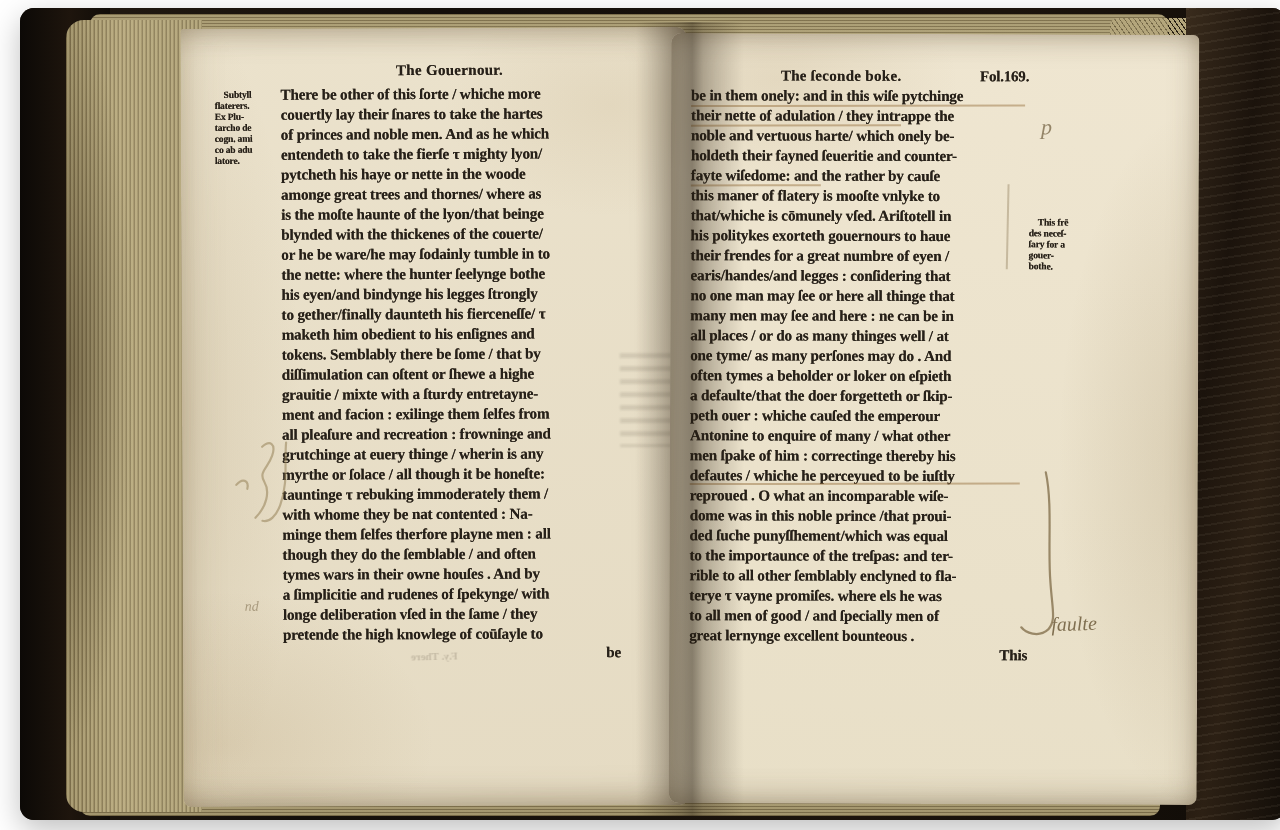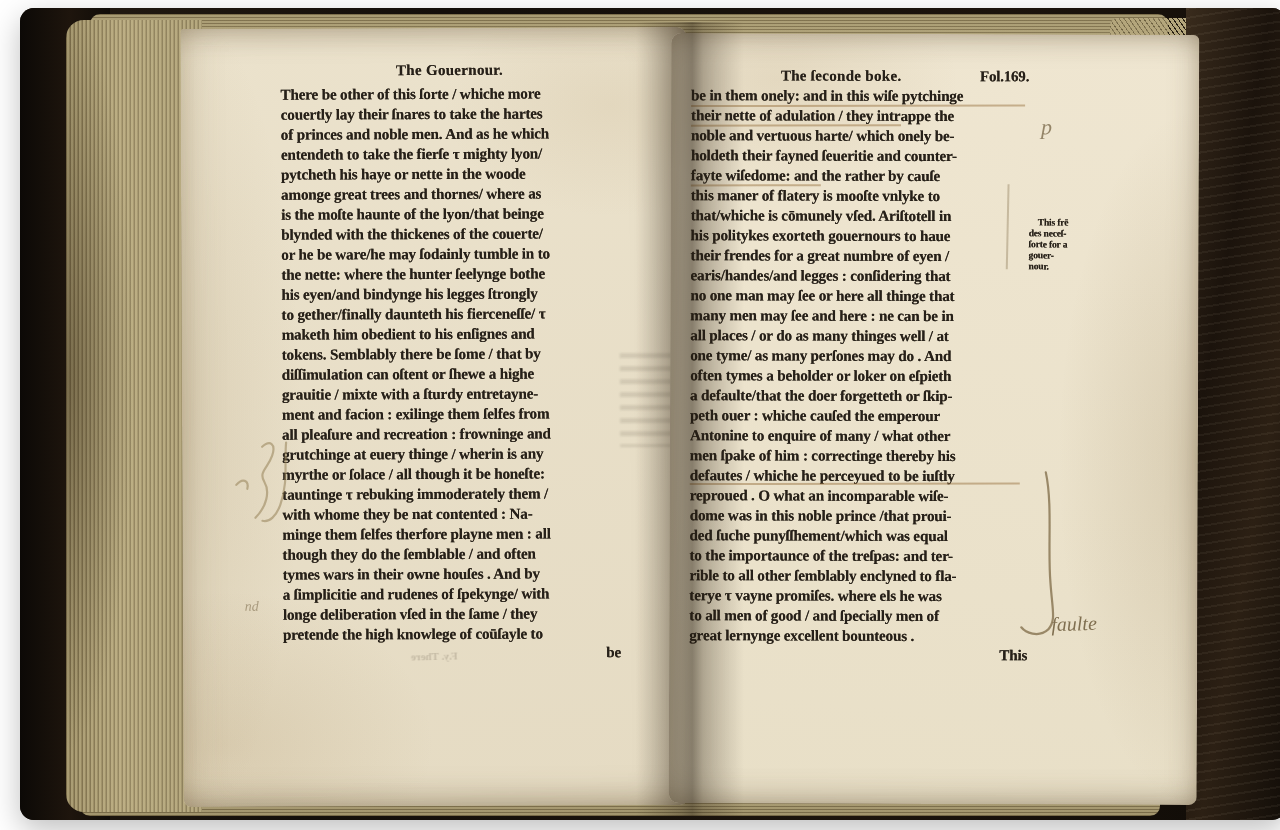--- a/index.html
+++ b/index.html
@@ -87,20 +87,29 @@
   <div class="cover-left"></div>
   <div class="edges-top edges"></div>
   <div class="edges-bottom edges"></div>
   <div class="edges-left edges"></div>
   <div class="edges-topright edges"></div>
   <div class="cover-right"></div>
 
   <div class="page page-left">
     <div class="running-head bl" style="left:100px;top:34px;width:338px;">The Gouernour.</div>
 
+    <div class="margin-note bl" style="left:34px;top:60px;width:66px;">
+        <div class="line">Subtyll</div>
+        <div class="line">flaterers.</div>
+        <div class="line">Ex Plu-</div>
+        <div class="line">tarcho de</div>
+        <div class="line">cogn. ami</div>
+        <div class="line">co ab adu</div>
+        <div class="line">latore.</div>
+      </div>
 
     <div class="text-block bl" style="left:100px;top:56px;width:338px;">
         <div class="line">There be other of this ſorte / whiche more</div>
         <div class="line">couertly lay their ſnares to take the hartes</div>
         <div class="line">of princes and noble men. And as he which</div>
         <div class="line">entendeth to take the fierſe τ mighty lyon/</div>
         <div class="line">pytcheth his haye or nette in the woode</div>
         <div class="line">amonge great trees and thornes/ where as</div>
         <div class="line">is the moſte haunte of the lyon/that beinge</div>
         <div class="line">blynded with the thickenes of the couerte/</div>
@@ -175,23 +184,23 @@
         <div class="line">to the importaunce of the treſpas: and ter-</div>
         <div class="line">rible to all other ſemblably enclyned to fla-</div>
         <div class="line">terye τ vayne promiſes. where els he was</div>
         <div class="line">to all men of good / and ſpecially men of</div>
         <div class="line">great lernynge excellent bounteous .</div>
       </div>
 
     <div class="margin-note bl" style="left:358px;top:182px;width:68px;">
         <div class="line">This frē</div>
         <div class="line">des neceſ-</div>
-        <div class="line">ſorte for a</div>
+        <div class="line">ſary for a</div>
         <div class="line">gouer-</div>
-        <div class="line">nour.</div>
+        <div class="line">bothe.</div>
       </div>
 
     <div class="catchword bl" style="left:20px;top:612px;width:338px;">This</div>
 
     <div class="ink-underlines" style="position:absolute;left:20px;top:52px;width:338px;height:580px;">
       <div style="left:0;top:19px;width:334px;"></div>
       <div style="left:0;top:39px;width:210px;"></div>
       <div style="left:0;top:99px;width:130px;"></div>
       <div style="left:0;top:397px;width:330px;"></div>
     </div>

